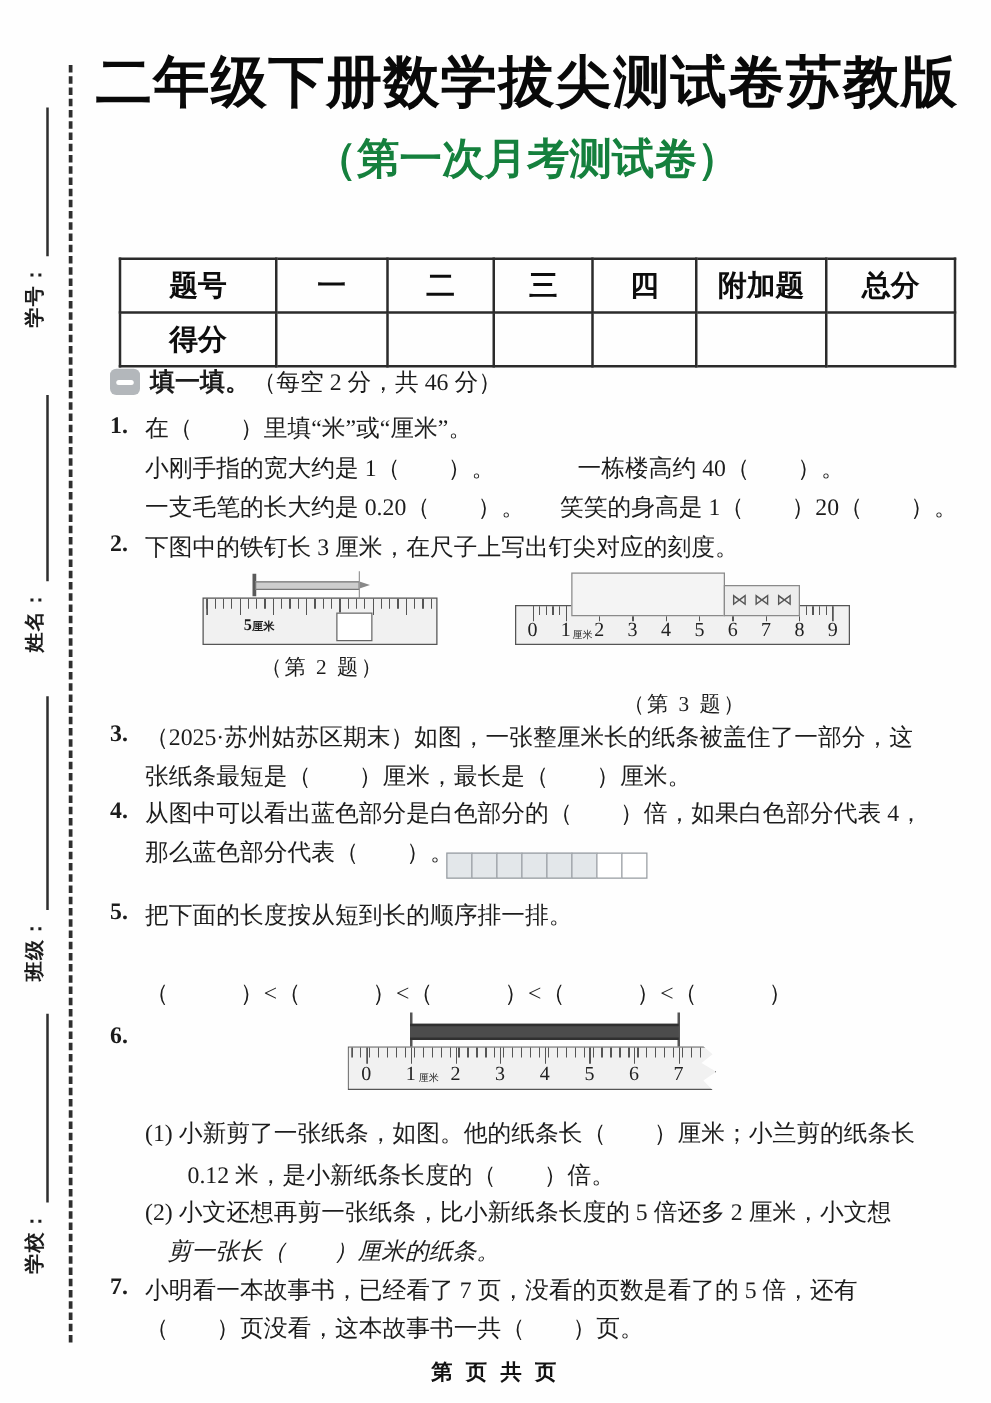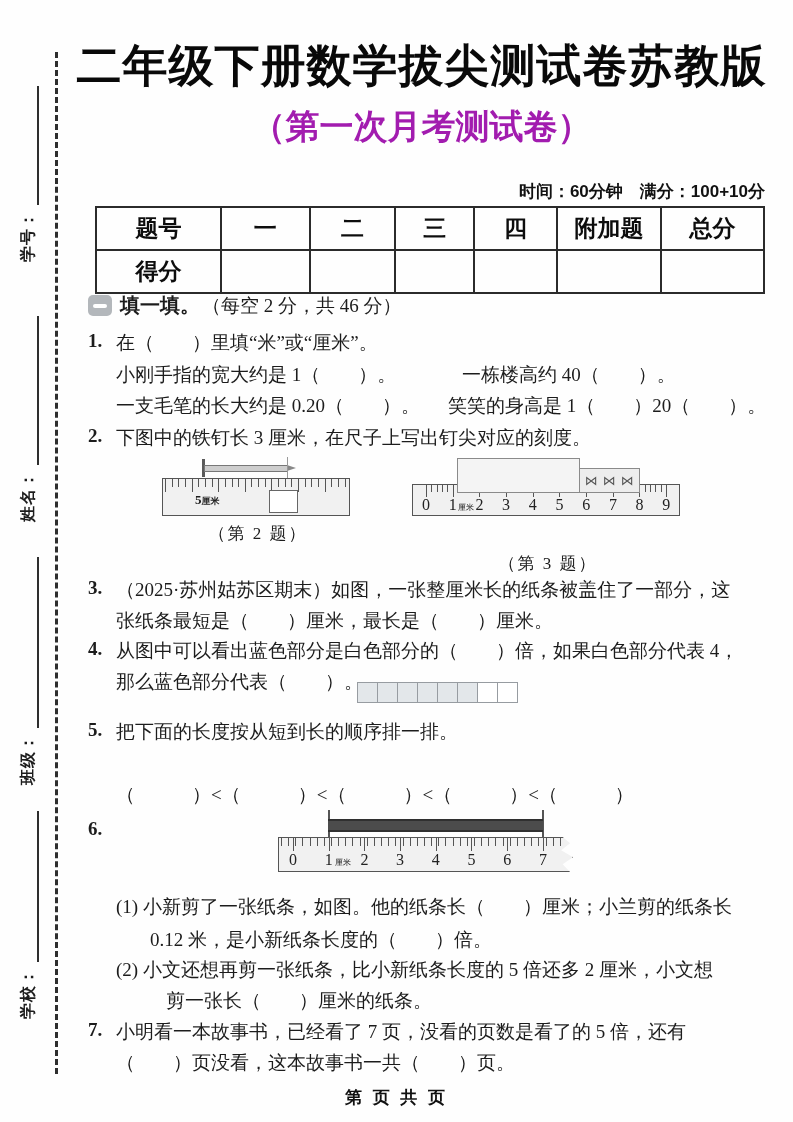--- a/index.html
+++ b/index.html
@@ -13,21 +13,21 @@
   .side-item{position:absolute;transform:rotate(-90deg);transform-origin:0 0;height:24px;
              display:flex;align-items:center;white-space:nowrap;}
   .side-label{font-size:16px;font-weight:600;letter-spacing:1px;}
   .side-blank{flex:1;height:19px;border-bottom:2px solid #2e2e2e;margin-left:6px;}
 
   
   .title{position:absolute;left:60px;right:10px;top:36px;text-align:center;
          font-family:"Liberation Sans",sans-serif;font-weight:900;font-size:45px;
          letter-spacing:1px;color:#090909;}
   .subtitle{position:absolute;left:60px;right:10px;top:104px;text-align:center;
-            font-family:"Liberation Sans",sans-serif;font-weight:900;font-size:34px;color:#a21caf;}
+            font-family:"Liberation Sans",sans-serif;font-weight:900;font-size:34px;color:#15803d;}
   .meta{position:absolute;right:28px;top:180px;font-family:"Liberation Sans",sans-serif;
         font-weight:700;font-size:17px;color:#111;}
 
   
   .score-table-wrap{position:absolute;left:95px;top:206px;width:670px;}
   table.score{border-collapse:collapse;width:100%;table-layout:fixed;}
   table.score td{border:2px solid #2b2b2b;height:39px;text-align:center;
                  font-family:"Liberation Sans",sans-serif;font-weight:700;font-size:23px;color:#0d0d0d;}
 
   
@@ -100,21 +100,20 @@
     <span class="side-label">班级：</span>
     <span class="side-blank"></span>
   </div>
   <div class="side-item" style="left:16px;top:1019px;width:208px;">
     <span class="side-label">学校：</span>
     <span class="side-blank"></span>
   </div>
 
   <div class="title">二年级下册数学拔尖测试卷苏教版</div>
   <div class="subtitle">（第一次月考测试卷）</div>
-  <div class="meta">时间：60分钟　满分：100+10分</div>
 
   <div class="score-table-wrap">
     <table class="score">
       <colgroup>
         <col style="width:18.7%">
           <col style="width:13.3%">
           <col style="width:12.8%">
         <col style="width:11.8%">
           <col style="width:12.4%">
           <col style="width:15.6%">
@@ -240,21 +239,21 @@
       <span class="rnum" style="left:156.8px;top:13px;">4</span>
       <span class="rnum" style="left:192.5px;top:13px;">5</span>
       <span class="rnum" style="left:228.2px;top:13px;">6</span>
       <span class="rnum" style="left:263.9px;top:13px;">7</span>
     </div>
   </div>
 
   <div class="l" style="left:116px;top:894px;">(1) 小新剪了一张纸条，如图。他的纸条长（　　）厘米；小兰剪的纸条长</div>
   <div class="l" style="left:150px;top:927px;">0.12 米，是小新纸条长度的（　　）倍。</div>
   <div class="l" style="left:116px;top:957px;">(2) 小文还想再剪一张纸条，比小新纸条长度的 5 倍还多 2 厘米，小文想</div>
-  <div class="l" style="left:166px;top:988px;">剪一张长（　　）厘米的纸条。</div>
+  <div class="l" style="left:134px;top:988px;font-style:italic;">剪一张长（　　）厘米的纸条。</div>
 
   <div class="l qno" style="left:88px;top:1019px;">7.</div>
   <div class="l" style="left:116px;top:1019px;">小明看一本故事书，已经看了 7 页，没看的页数是看了的 5 倍，还有</div>
   <div class="l" style="left:116px;top:1050px;">（　　）页没看，这本故事书一共（　　）页。</div>
 
   <div class="footer">第 页 共 页</div>
 
 </div>
 
 </body></html>

